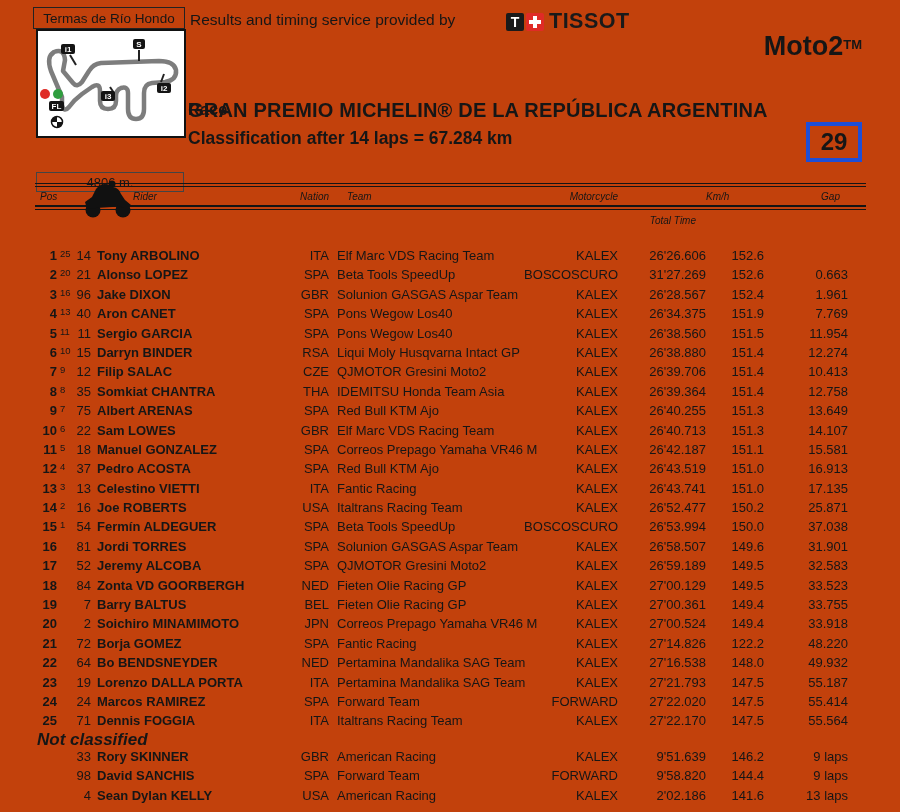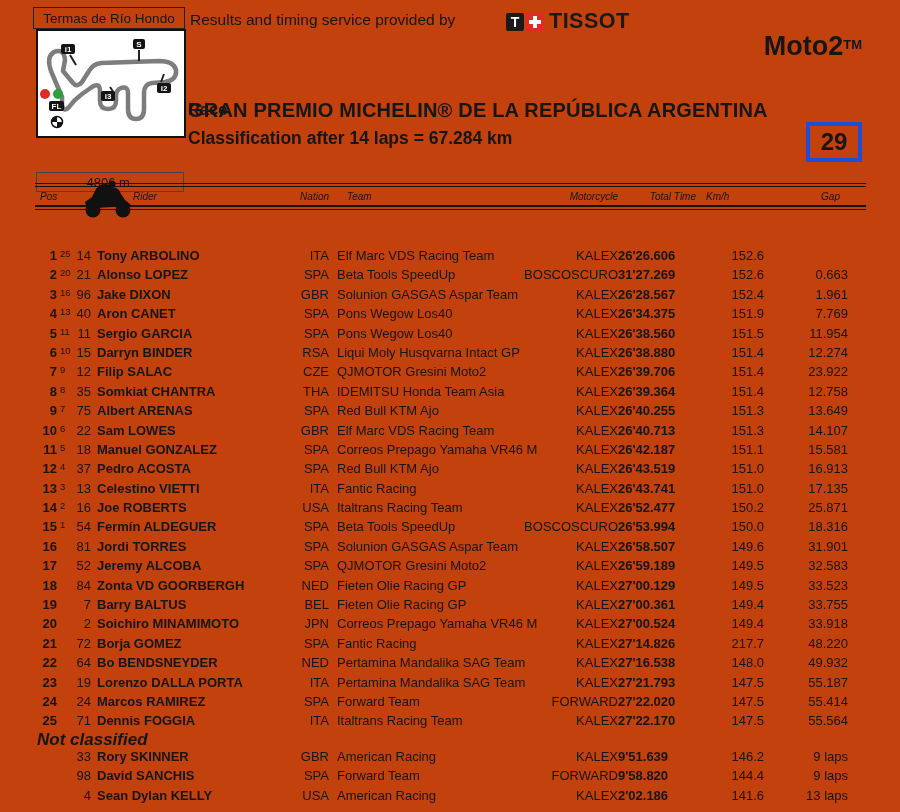--- a/index.html
+++ b/index.html
@@ -37,38 +37,38 @@
   
   .grid{display:grid;grid-template-columns:22px 16px 18px 200px 38px 185px 104px 88px 58px 84px;}
   .thead{left:35px;top:188px;width:813px;height:17px;line-height:17px;
     font-style:italic;font-size:10px;position:absolute;}
   .h-pos{grid-column:1;padding-left:5px;}
   .h-rider{grid-column:4;padding-left:42px;}
   .h-nation{grid-column:5;position:relative;}
   .h-nation span{position:absolute;right:0;top:0;white-space:nowrap;}
   .h-team{grid-column:6;padding-left:18px;}
   .h-moto{grid-column:7;text-align:right;}
-  .h-time{grid-column:8;text-align:right;padding-right:10px;}
+  .h-time{grid-column:8;text-align:right;padding-right:10px;margin-top:24px;}
   .h-kmh{grid-column:9;text-align:left;padding-right:2px;}
   .h-gap{grid-column:10;text-align:right;padding-right:8px;}
 
   .bike-icon{left:82px;top:177px;width:52px;height:42px;}
 
   .rows{left:35px;top:246px;width:813px;position:absolute;}
   .nc-rows{left:35px;top:747px;width:813px;position:absolute;}
   .row{height:19.4px;line-height:19.4px;font-size:13px;white-space:nowrap;}
   .cell{overflow:visible;}
   .c-pos{text-align:right;font-weight:bold;}
   .c-pts{font-size:9.5px;line-height:15px;padding-left:3px;}
   .c-num{text-align:right;}
   .c-name{font-weight:bold;padding-left:6px;}
   .c-nation{text-align:right;}
   .c-team{padding-left:8px;}
   .c-moto{text-align:right;}
-  .c-time{text-align:left;font-weight:bold;}
+  .c-time{text-align:right;font-weight:normal;}
   .c-kmh{text-align:right;}
   .c-gap{text-align:right;}
 
   .nc-label{left:37px;top:730px;font-size:17px;font-weight:bold;font-style:italic;}
 </style>
 </head>
 <body>
 
 <div class="sheet">
 
@@ -246,21 +246,21 @@
       <div class="row grid">
         <div class="cell c-pos">7</div>
         <div class="cell c-pts">9</div>
         <div class="cell c-num">12</div>
         <div class="cell c-name">Filip SALAC</div>
         <div class="cell c-nation">CZE</div>
         <div class="cell c-team">QJMOTOR Gresini  Moto2</div>
         <div class="cell c-moto">KALEX</div>
         <div class="cell c-time">26'39.706</div>
         <div class="cell c-kmh">151.4</div>
-        <div class="cell c-gap">23.922</div>
+        <div class="cell c-gap">10.413</div>
       </div>
       <div class="row grid">
         <div class="cell c-pos">8</div>
         <div class="cell c-pts">8</div>
         <div class="cell c-num">35</div>
         <div class="cell c-name">Somkiat CHANTRA</div>
         <div class="cell c-nation">THA</div>
         <div class="cell c-team">IDEMITSU Honda Team Asia</div>
         <div class="cell c-moto">KALEX</div>
         <div class="cell c-time">26'39.364</div>
@@ -342,21 +342,21 @@
       <div class="row grid">
         <div class="cell c-pos">15</div>
         <div class="cell c-pts">1</div>
         <div class="cell c-num">54</div>
         <div class="cell c-name">Fermín ALDEGUER</div>
         <div class="cell c-nation">SPA</div>
         <div class="cell c-team">Beta Tools SpeedUp</div>
         <div class="cell c-moto">BOSCOSCURO</div>
         <div class="cell c-time">26'53.994</div>
         <div class="cell c-kmh">150.0</div>
-        <div class="cell c-gap">18.316</div>
+        <div class="cell c-gap">37.038</div>
       </div>
       <div class="row grid">
         <div class="cell c-pos">16</div>
         <div class="cell c-pts"></div>
         <div class="cell c-num">81</div>
         <div class="cell c-name">Jordi TORRES</div>
         <div class="cell c-nation">SPA</div>
         <div class="cell c-team">Solunion GASGAS Aspar Team</div>
         <div class="cell c-moto">KALEX</div>
         <div class="cell c-time">26'58.507</div>
@@ -413,21 +413,21 @@
       </div>
       <div class="row grid">
         <div class="cell c-pos">21</div>
         <div class="cell c-pts"></div>
         <div class="cell c-num">72</div>
         <div class="cell c-name">Borja GOMEZ</div>
         <div class="cell c-nation">SPA</div>
         <div class="cell c-team">Fantic Racing</div>
         <div class="cell c-moto">KALEX</div>
         <div class="cell c-time">27'14.826</div>
-        <div class="cell c-kmh">217.7</div>
+        <div class="cell c-kmh">122.2</div>
         <div class="cell c-gap">48.220</div>
       </div>
       <div class="row grid">
         <div class="cell c-pos">22</div>
         <div class="cell c-pts"></div>
         <div class="cell c-num">64</div>
         <div class="cell c-name">Bo BENDSNEYDER</div>
         <div class="cell c-nation">NED</div>
         <div class="cell c-team">Pertamina Mandalika SAG Team</div>
         <div class="cell c-moto">KALEX</div>

